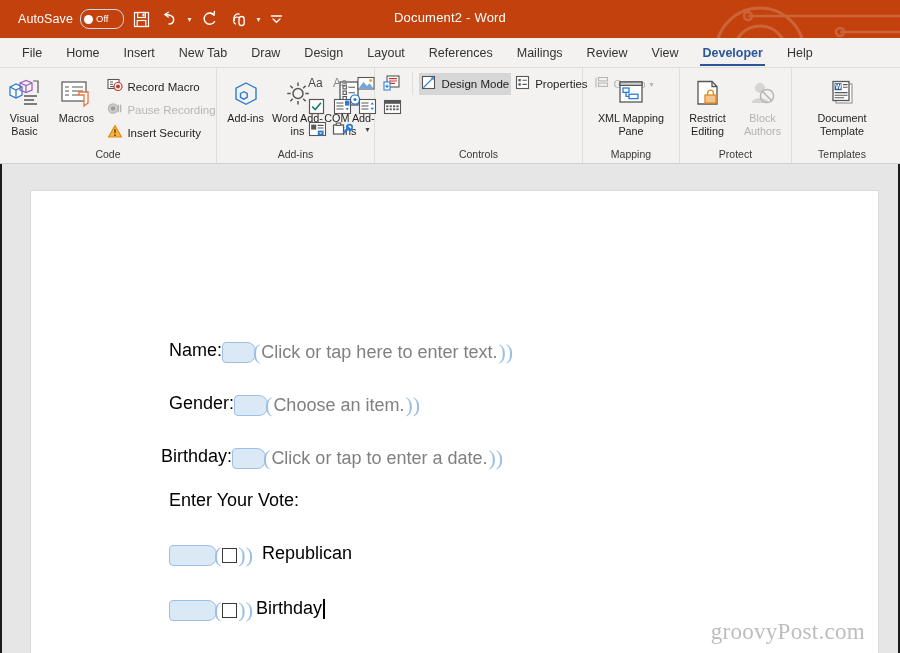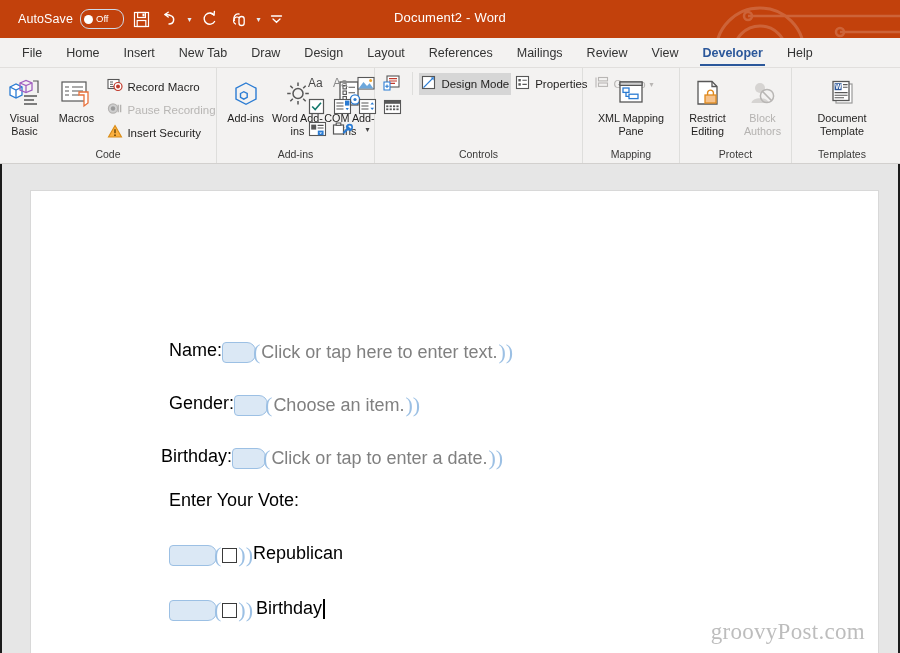--- a/index.html
+++ b/index.html
@@ -532,21 +532,21 @@
       </div>
 
       <div class="formline" style="left:138px; top:353px;">
         <span class="cc">
           <span class="cc-tag wide"></span>
           <span class="cc-brk">(</span>
           <span class="cc-chk"></span>
           <span class="cc-brk">)</span>
           <span class="cc-brk">)</span>
         </span>
-        <span class="ftext" style="margin-left:0;">Republican</span>
+        <span class="ftext" style="margin-left:9px;">Republican</span>
       </div>
 
       <div class="formline" style="left:138px; top:408px;">
         <span class="cc">
           <span class="cc-tag wide"></span>
           <span class="cc-brk">(</span>
           <span class="cc-chk"></span>
           <span class="cc-brk">)</span>
           <span class="cc-brk">)</span>
         </span>

